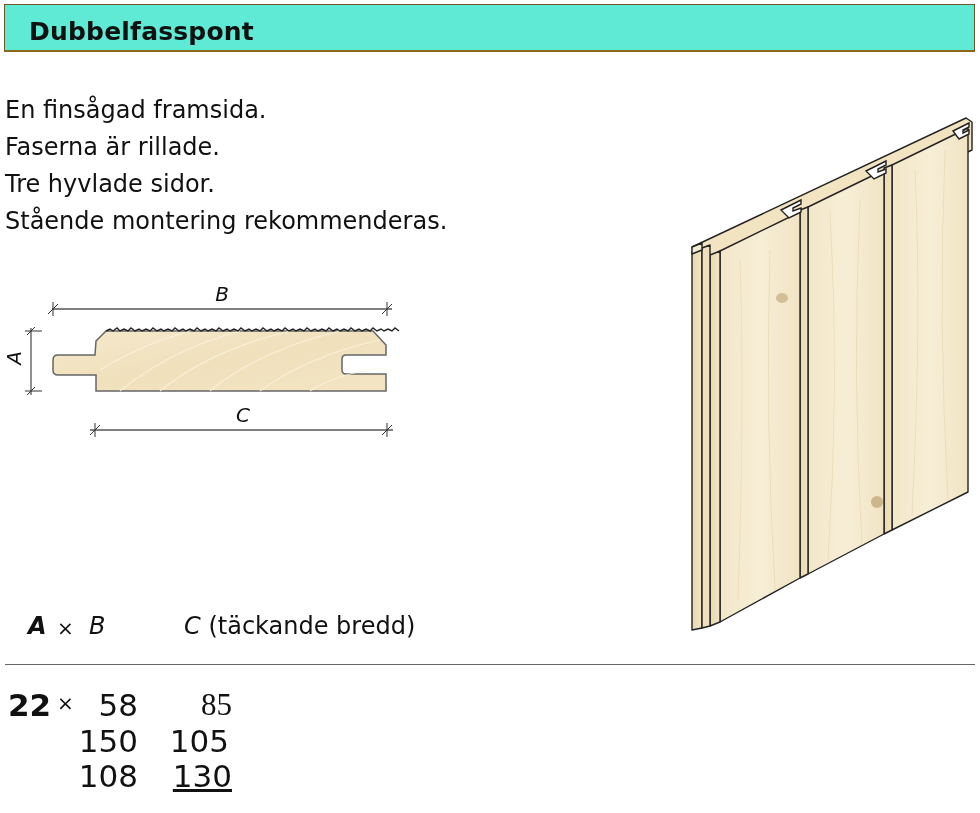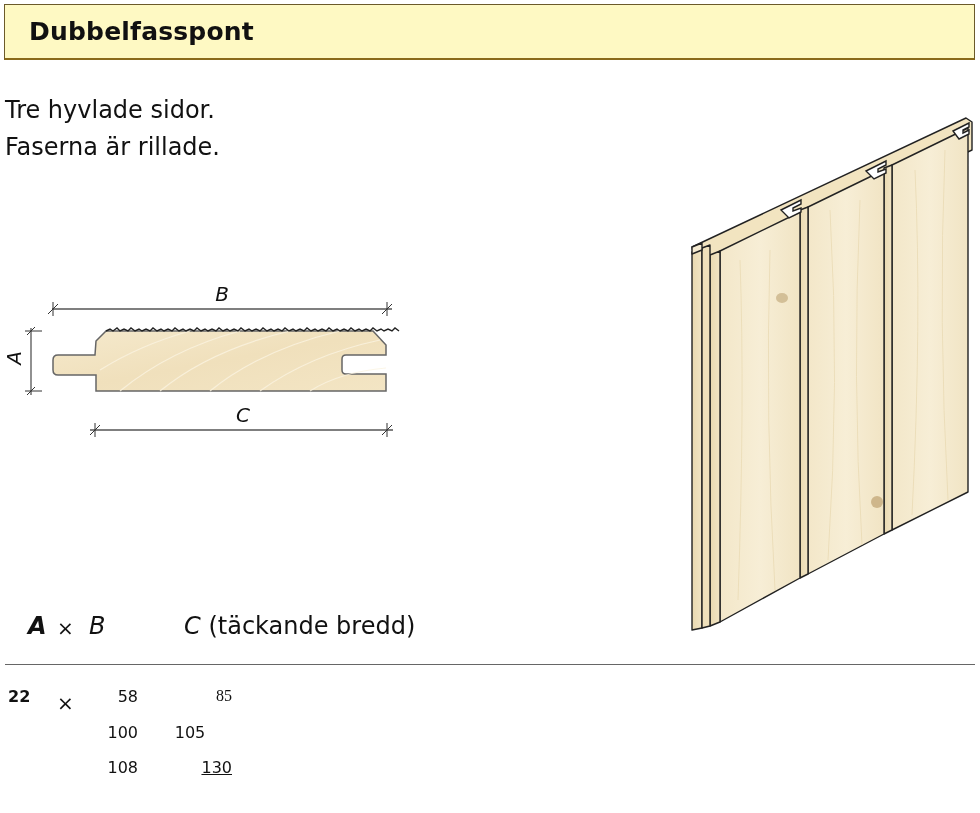--- a/index.html
+++ b/index.html
@@ -1,42 +1,44 @@
 <!DOCTYPE html>
 <html><head>
 <meta charset="utf-8">
 <style>
   html, body { margin: 0; padding: 0; background: #ffffff; }
   body { width: 980px; height: 813px; position: relative; overflow: hidden;
          font-family: "DejaVu Sans", "Liberation Sans", sans-serif; color: #111; }
-  .header { position: absolute; left: 4px; top: 4px; width: 971px; height: 56px;
-            background: #fef9c3; border: 1px solid #6b5a2a; border-bottom: 2px solid #8a6a1a;
+  .header { position: absolute; left: 4px; top: 4px; width: 971px; height: 48px;
+            background: #5eead4; border: 1px solid #6b5a2a; border-bottom: 2px solid #8a6a1a;
             box-sizing: border-box; }
   .header-title { position: absolute; left: 24px; top: 12px; font-size: 25px; font-weight: bold;
                   color: #111; letter-spacing: 0.2px; }
   .desc { position: absolute; left: 5px; top: 92px; font-size: 24px; line-height: 37px; color: #111; }
   .desc div { white-space: nowrap; }
   .profile { position: absolute; left: 0; top: 270px; }
   .panel { position: absolute; left: 680px; top: 100px; }
   .tbl-head { position: absolute; top: 612px; font-size: 24px; color: #111; white-space: nowrap; }
   .divider { position: absolute; left: 5px; top: 664px; width: 970px; height: 0;
              border-top: 1.5px solid #666; }
-  .cell { position: absolute; font-size: 16px; color: #111; white-space: nowrap; }
+  .cell { position: absolute; font-size: 31px; color: #111; white-space: nowrap; }
   .num { text-align: right; width: 60px; }
 </style>
 </head>
 <body>
 
 <div class="header">
   <div class="header-title">Dubbelfasspont</div>
 </div>
 
 <div class="desc">
+  <div>En finsågad framsida.</div>
+  <div>Faserna är rillade.</div>
   <div>Tre hyvlade sidor.</div>
-  <div>Faserna är rillade.</div>
+  <div>Stående montering rekommenderas.</div>
 </div>
 
 <svg class="profile" width="420" height="170" viewBox="0 270 420 170">
   <defs>
     <linearGradient id="woodg" x1="0" y1="0" x2="1" y2="1">
       <stop offset="0" stop-color="#f5e9cc"></stop>
       <stop offset="0.5" stop-color="#f0e0bc"></stop>
       <stop offset="1" stop-color="#f3e5c4"></stop>
     </linearGradient>
   </defs>
@@ -137,17 +139,17 @@
 </div>
 
 <div class="divider"></div>
 
 <div class="cell" style="left:8px; top:687px; font-weight:bold;">22</div>
 <div class="cell" style="left:57px; top:691px; font-size:20px;">×</div>
 
 <div class="cell num" style="left:78px; top:687px;">58</div>
 <div class="cell num" style="left:172px; top:687px;font-family:Liberation Serif, serif;">85</div>
 
-<div class="cell num" style="left:78px; top:723px;">100</div>
-<div class="cell num" style="left:160px; top:723px;text-align:center;">105</div>
+<div class="cell num" style="left:78px; top:723px;">150</div>
+<div class="cell num" style="left:169px; top:723px;">105</div>
 
 <div class="cell num" style="left:78px; top:758px;">108</div>
 <div class="cell num" style="left:172px; top:758px;text-decoration:underline;">130</div>
 
 </body></html>

